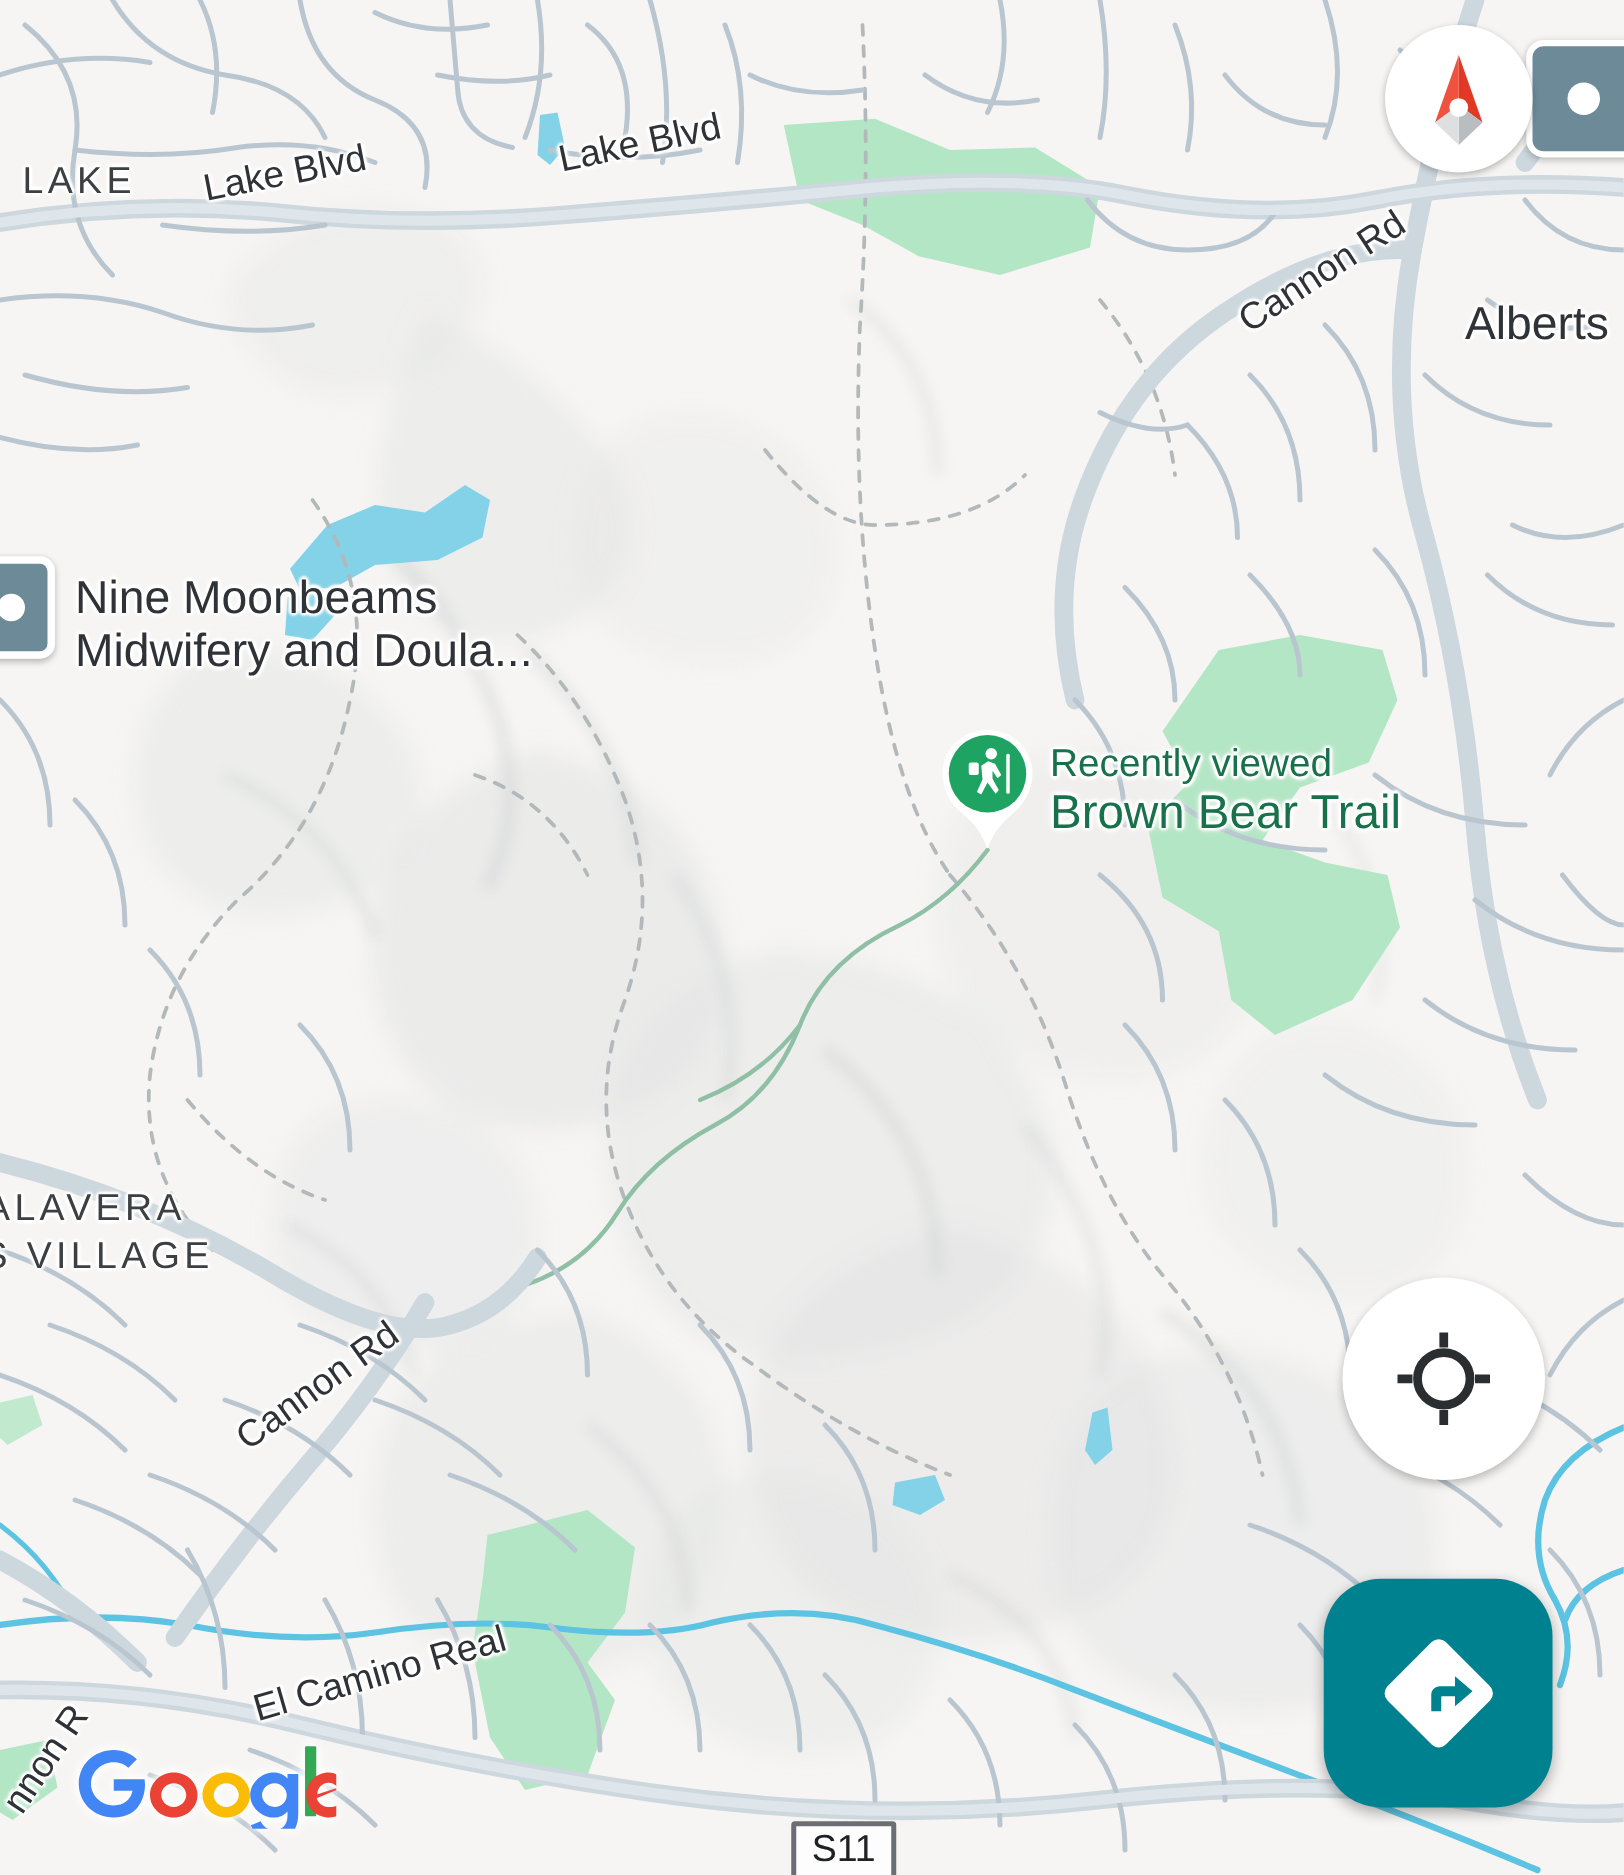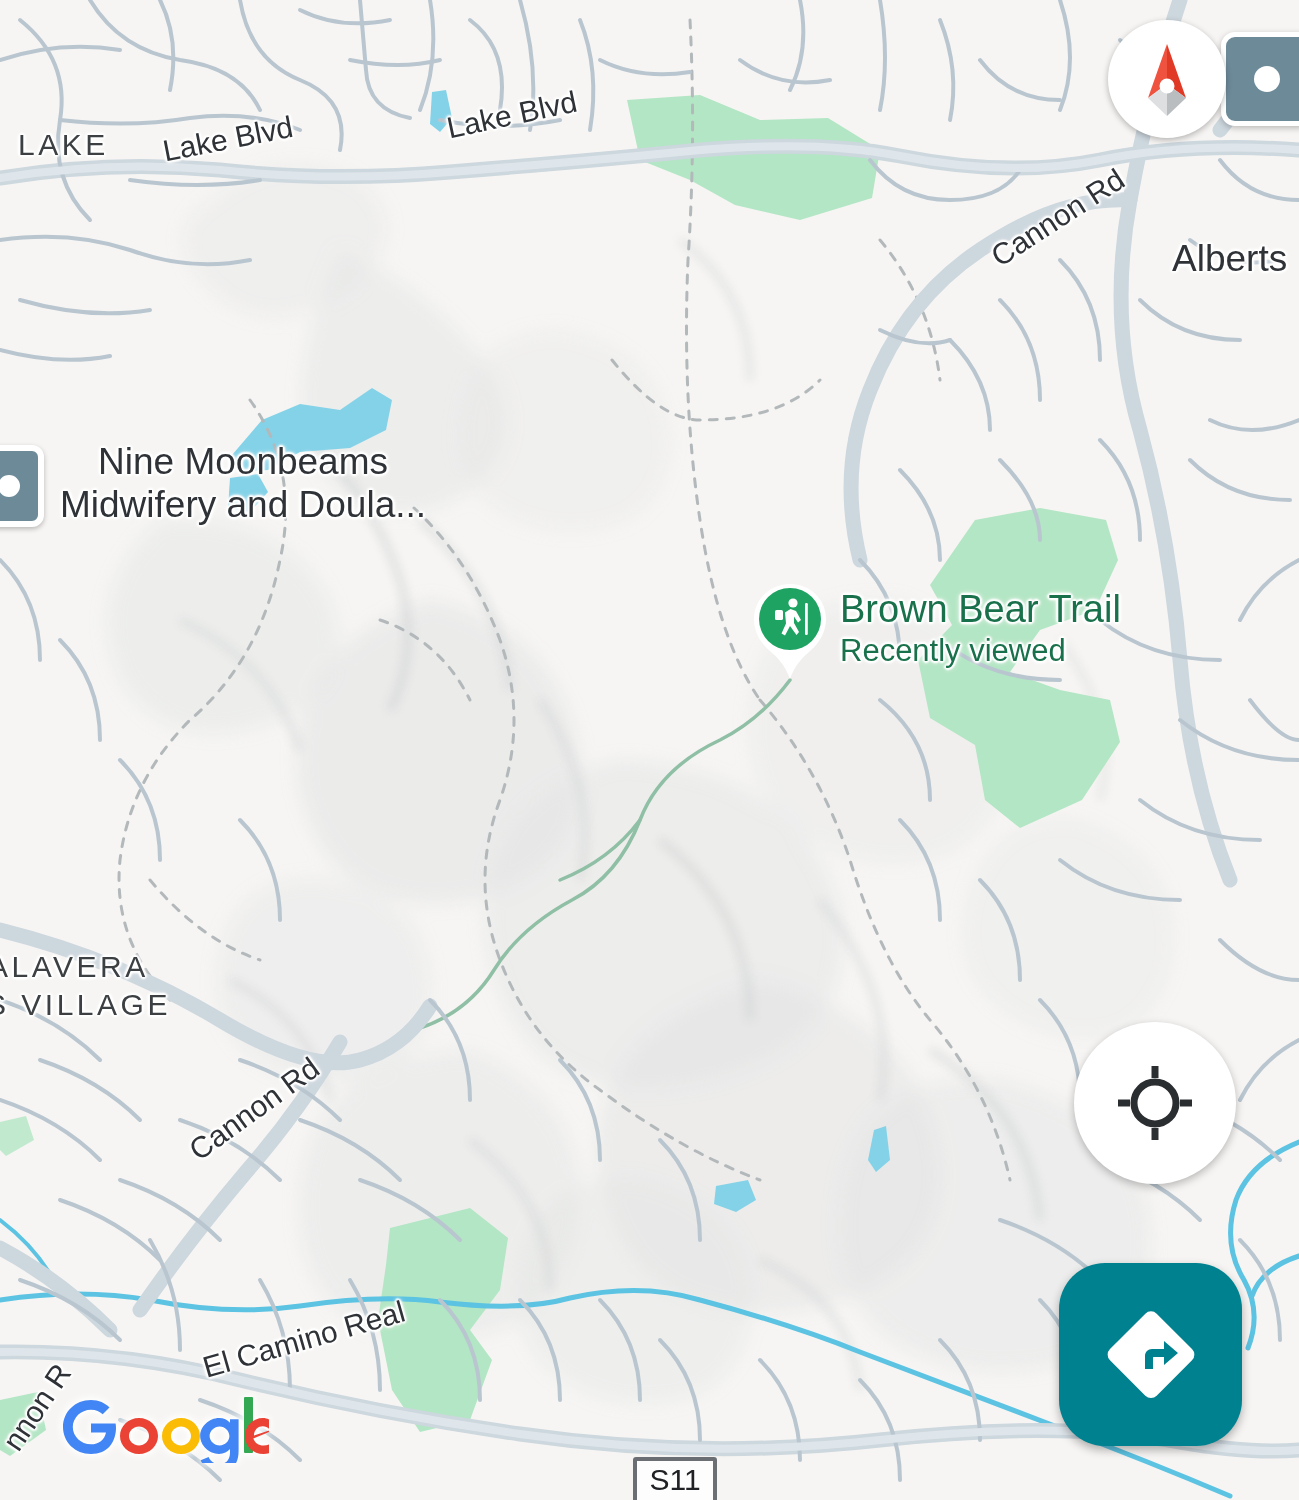--- a/index.html
+++ b/index.html
@@ -44,21 +44,20 @@
     font-size: 30px;
     font-weight: 400;
     color: #2f3337;
   }
   .lbl-poi {
     font-size: 37px;
     font-weight: 400;
     color: #2f3337;
     line-height: 1.17;
     white-space: pre-line;
-    text-align: center;
   }
 
   
   #trail-poi {
     position: absolute;
     left: 752px; top: 582px;
     display: flex;
     align-items: flex-start;
   }
   #trail-pin { position: relative; width: 76px; height: 98px; flex: none; }
@@ -390,21 +389,21 @@
   <div class="layer">
     <div class="map-label lbl-area" style="left:18px; top:128px;">LAKE</div>
 
     <div class="map-label lbl-road" style="left:160px; top:135px; transform:rotate(-11deg); transform-origin:left top;">Lake Blvd</div>
 
     <div class="map-label lbl-road" style="left:444px; top:112px; transform:rotate(-12deg); transform-origin:left top;">Lake Blvd</div>
 
 
     <div class="map-label lbl-road" style="left:985px; top:245px; transform:rotate(-33deg); transform-origin:left top;">Cannon Rd</div>
 
-    <div class="map-label lbl-poi" style="left:60px; top:440px;">Nine Moonbeams
+    <div class="map-label lbl-poi" style="left:60px; top:456px;">Nine Moonbeams
 Midwifery and Doula...</div>
 
     <div class="map-label lbl-poi" style="left:1172px; top:237px;">Alberts</div>
 
     <div class="map-label lbl-area" style="left:-12px; top:950px;">ALAVERA</div>
 
     <div class="map-label lbl-area" style="left:-14px; top:988px;">S VILLAGE</div>
 
     <div class="map-label lbl-road" style="left:183px; top:1140px; transform:rotate(-36deg); transform-origin:left top;">Cannon Rd</div>
 
@@ -426,22 +425,22 @@
         <circle cx="38" cy="37" r="31" fill="#1ea362"></circle>
         <g fill="#ffffff">
           <circle cx="41" cy="21" r="4.6"></circle>
           <path d="M38.5 27 L44 29 L49 38 L46 40.5 L42 34.5 L42 41 L47 50 L44.5 53 L38 44 L33 53.5 L29.5 51.5 L34 41.5 L33 30.5 Z"></path>
           <rect x="23" y="28" width="8" height="10" rx="1.6"></rect>
           <rect x="53" y="21" width="2.8" height="32" rx="1.2"></rect>
         </g>
       </svg>
     </div>
     <div id="trail-text">
+      <span id="trail-sub">Recently viewed</span>
       <span id="trail-name">Brown Bear Trail</span>
-      <span id="trail-sub">Recently viewed</span>
     </div>
   </div>
 
   <div id="corner-thumb">
     <div class="dot"></div>
   </div>
 
   <div id="compass">
     <svg width="86" height="86" viewBox="0 0 86 86">
       <path d="M43 8 L62 62 L43 48 Z" fill="#e03a27"></path>

